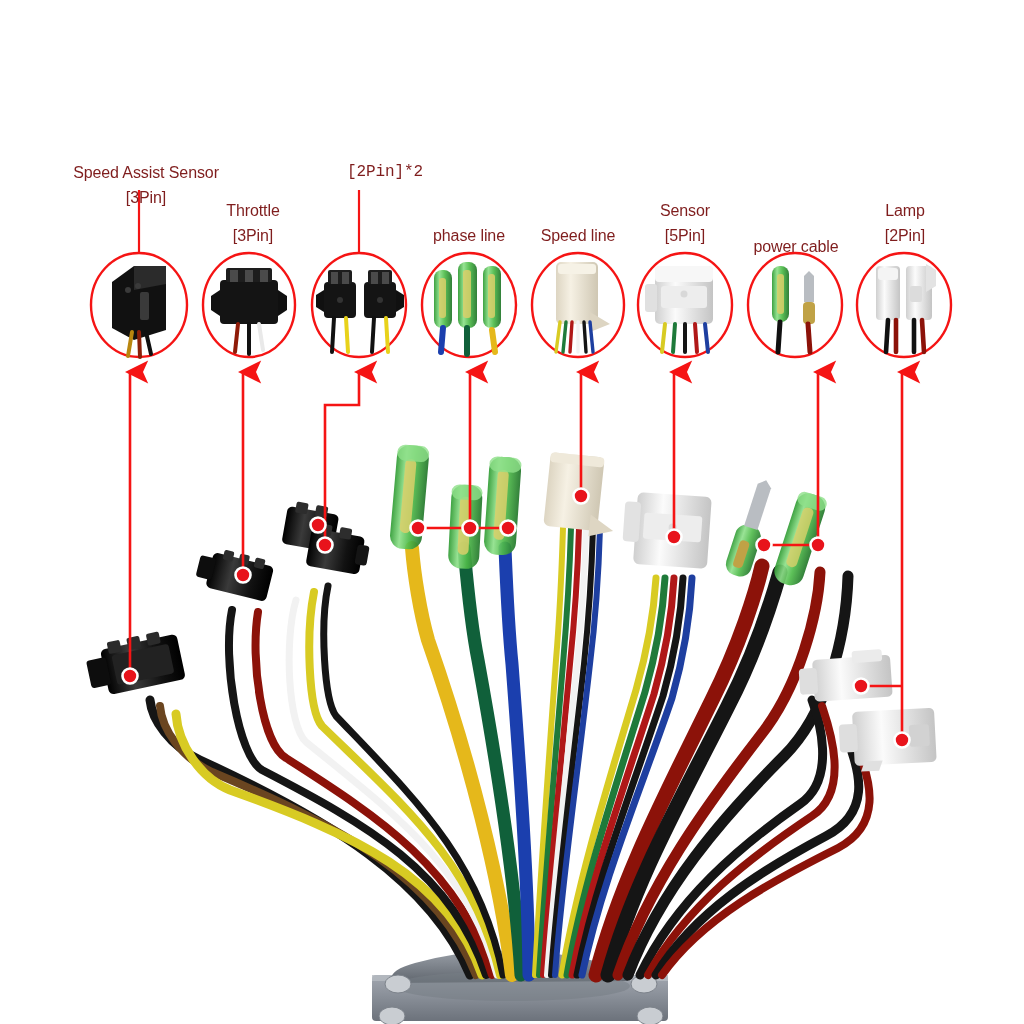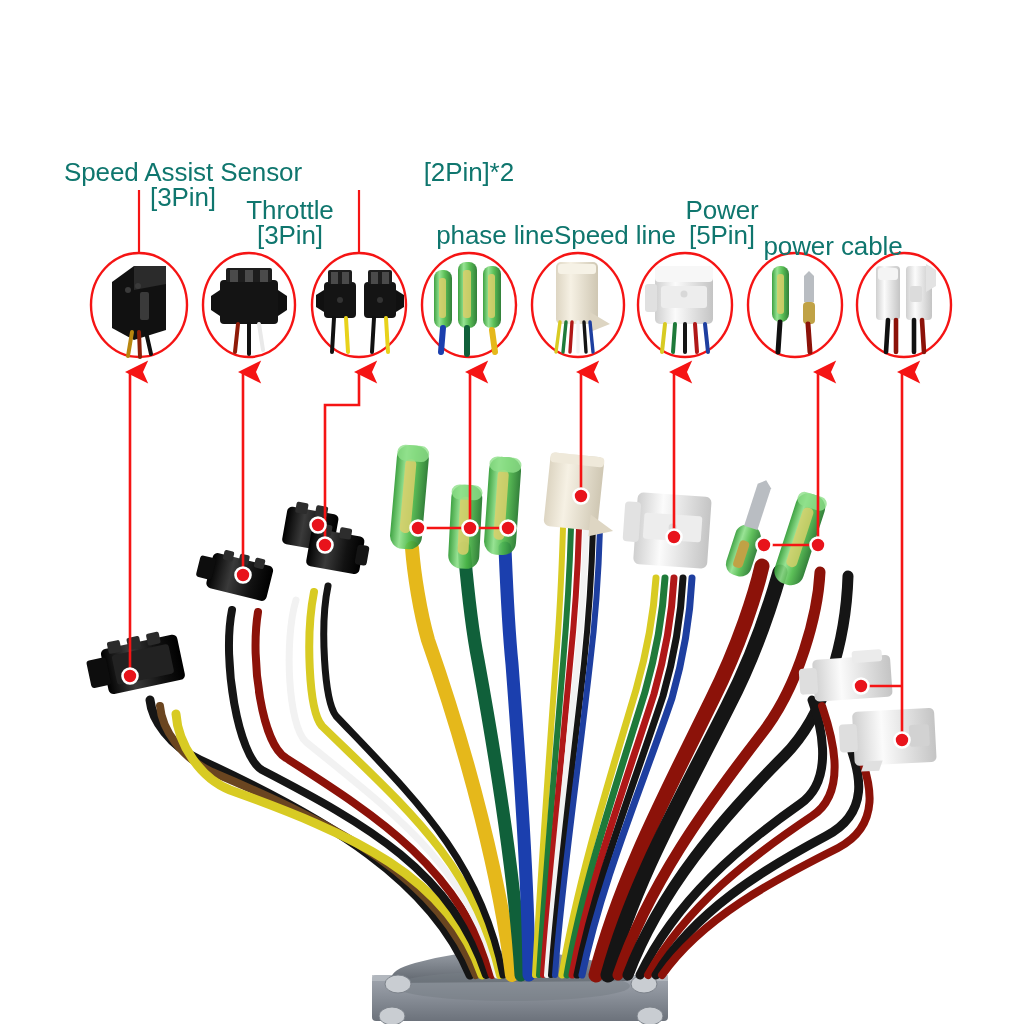--- a/index.html
+++ b/index.html
@@ -8,27 +8,26 @@
     width:1024px;height:1024px;
     background:#ffffff;
     font-family:"Liberation Sans", sans-serif;
     overflow:hidden;
     position:relative;
   }
   #stage{position:absolute;left:0;top:0;width:1024px;height:1024px;}
   #art{position:absolute;left:0;top:0;width:1024px;height:1024px;}
   .lbl{
     position:absolute;
-    color:#0f766e;
-    font-size:26px;
+    color:#7f1d1d;
+    font-size:16px;
     line-height:25px;
     white-space:nowrap;
     text-align:center;
     letter-spacing:-0.1px;
-    padding-left:37px;
   }
   .lbl span{display:block;}
 </style>
 </head>
 <body>
 
 <div id="stage">
 
   <svg id="art" viewBox="0 0 1024 1024" xmlns="http://www.w3.org/2000/svg">
     <defs>
@@ -390,34 +389,38 @@
     <span>Speed Assist Sensor</span>
     <span>[3Pin]</span>
   </div>
 
   <div class="lbl" style="left:173px;width:160px;top:198px;">
     <span>Throttle</span>
     <span>[3Pin]</span>
   </div>
 
   <div class="lbl" style="left:237px;width:240px;top:160px;">
-    <span style="text-align:right;padding-left:56px;">[2Pin]*2</span>
-  </div>
-
-  <div class="lbl" style="left:388px;width:140px;top:223px;">
+    <span style="text-align:center;padding-left:56px;font-family:Liberation Mono, monospace;">[2Pin]*2</span>
+  </div>
+
+  <div class="lbl" style="left:399px;width:140px;top:223px;">
     <span>phase line</span>
   </div>
 
   <div class="lbl" style="left:510px;width:136px;top:223px;">
     <span>Speed line</span>
   </div>
 
   <div class="lbl" style="left:620px;width:130px;top:198px;">
-    <span>Power</span>
+    <span>Sensor</span>
     <span>[5Pin]</span>
   </div>
 
   <div class="lbl" style="left:722px;width:148px;top:234px;">
     <span>power cable</span>
   </div>
 
+  <div class="lbl" style="left:843px;width:124px;top:198px;">
+    <span>Lamp</span>
+    <span>[2Pin]</span>
+  </div>
 
 </div>
 
 </body></html>

